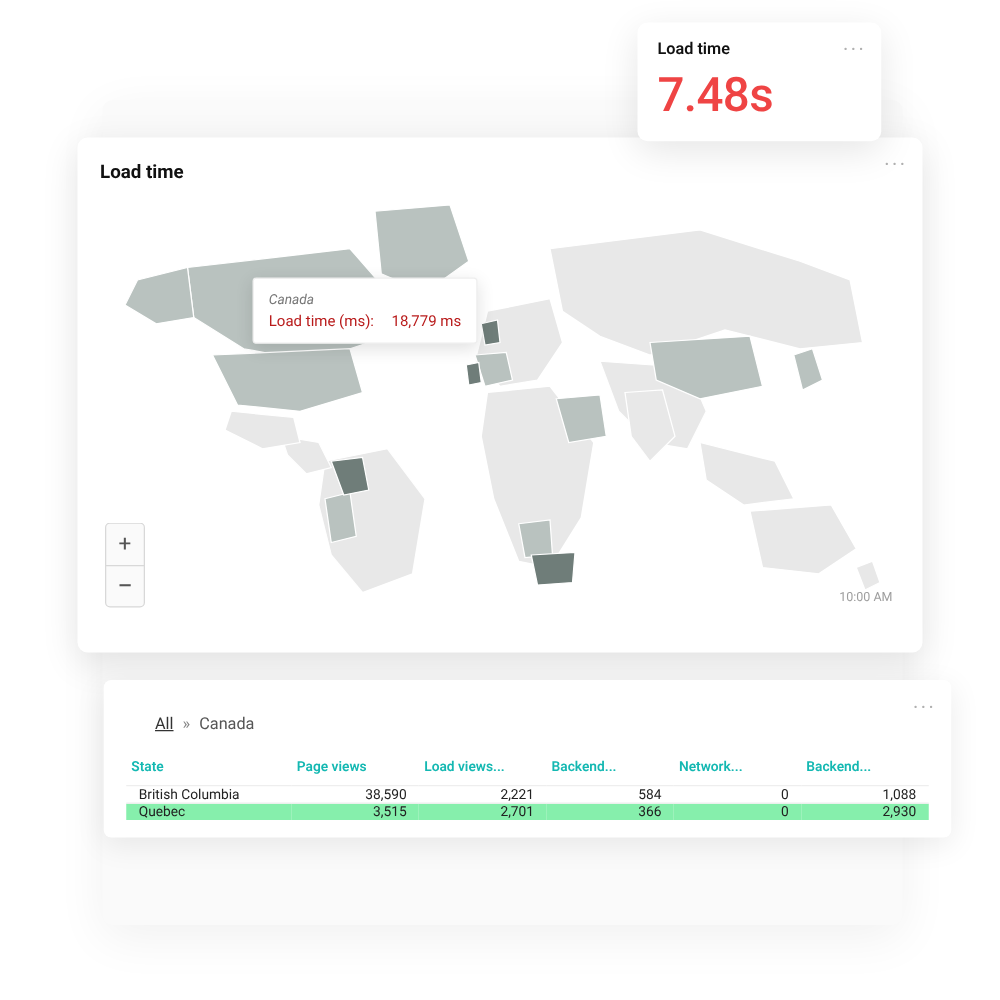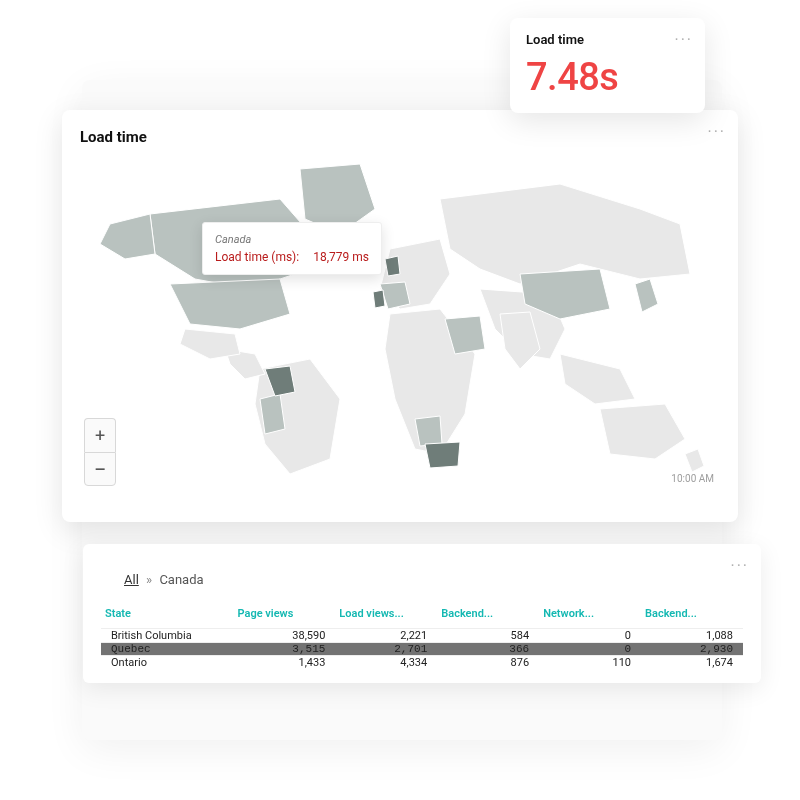--- a/index.html
+++ b/index.html
@@ -173,21 +173,21 @@
     text-overflow: ellipsis;
   }
   thead th:first-child { text-align: left; }
   tbody td {
     padding: 0 10px;
     text-align: right;
     color: #222;
     border-top: 1px solid #eee;
   }
   tbody td:first-child { text-align: left; }
-  tbody tr:nth-child(2) { background: #737373; font-family: Liberation Mono, monospace; }
+  tbody tr:nth-child(2) { background: #86efac; }
   .col-state { width: 130px; }
   .col-num { width: 100px; }
 </style>
 </head>
 <body>
 
 <div class="background-panel"></div>
 
 <div class="card metric-card">
   <div class="title">Load time</div>
@@ -316,23 +316,15 @@
         <td>1,088</td>
       </tr>
       <tr>
         <td>Quebec</td>
         <td>3,515</td>
         <td>2,701</td>
         <td>366</td>
         <td>0</td>
         <td>2,930</td>
       </tr>
-      <tr>
-        <td>Ontario</td>
-        <td>1,433</td>
-        <td>4,334</td>
-        <td>876</td>
-        <td>110</td>
-        <td>1,674</td>
-      </tr>
     </tbody>
   </table>
 </div>
 
 </body></html>

